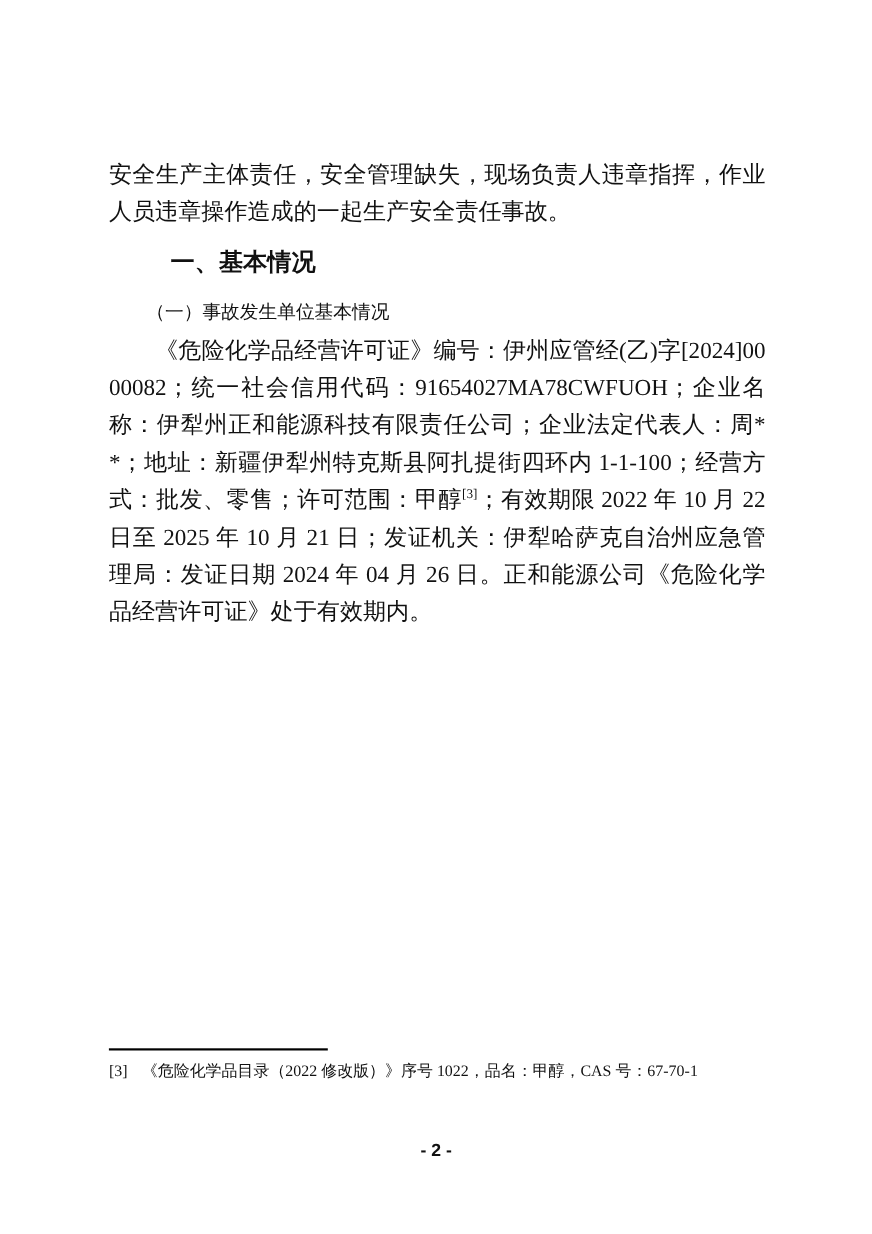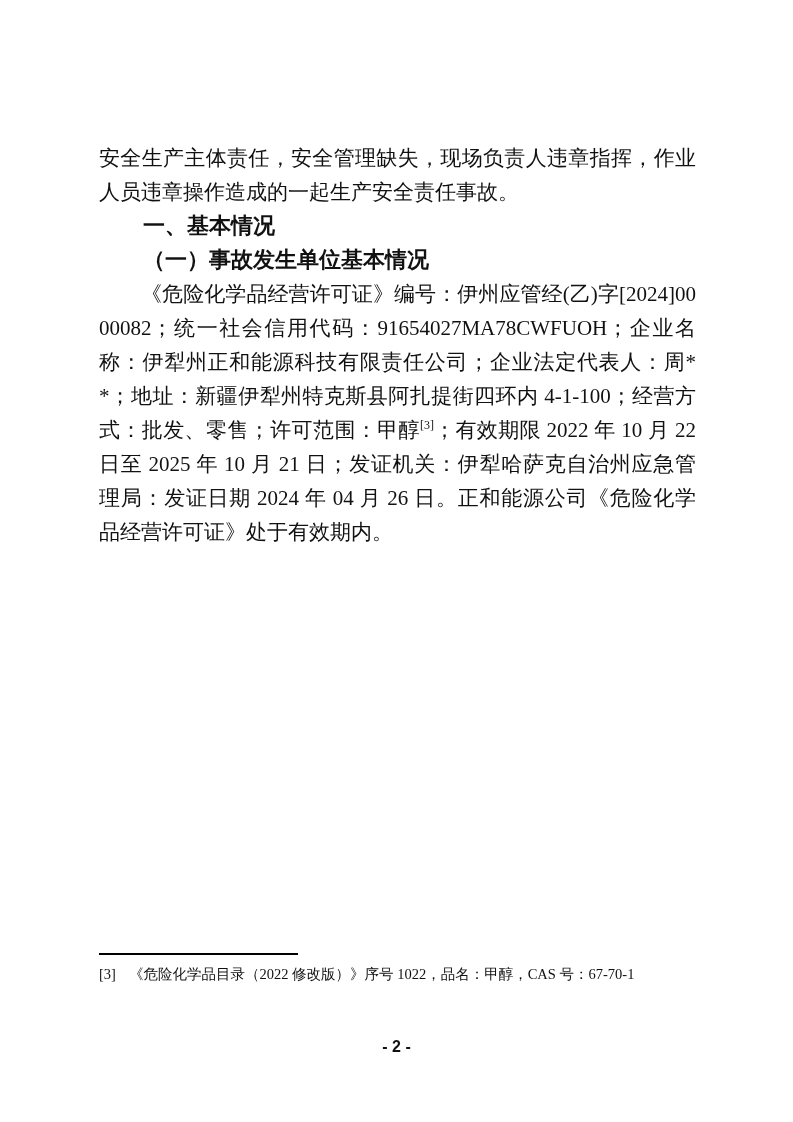--- a/index.html
+++ b/index.html
@@ -26,32 +26,32 @@
     margin: 0;
     font-size: 21px;
     line-height: 34px;
     text-align: justify;
     word-break: break-all;
   }
   .indent {
     text-indent: 2em;
   }
   .h-main {
-    margin: 0;
+    margin: 12px;
     font-size: 22px;
     line-height: 34px;
     font-weight: bold;
     text-indent: 2em;
     font-family: "Liberation Sans", "DejaVu Sans", sans-serif;
   }
   .h-sub {
     margin: 0;
-    font-size: 22px;
+    font-size: 17px;
     line-height: 34px;
-    font-weight: bold;
+    font-weight: normal;
     text-indent: 2em;
     font-family: "Liberation Serif", "DejaVu Serif", serif;
   }
   .fnref {
     font-size: 12px;
     line-height: 0;
     vertical-align: super;
   }
   .footnotes {
     position: absolute;
@@ -98,21 +98,21 @@
   <div class="content">
 
     <p class="body-para">安全生产主体责任，安全管理缺失，现场负责人违章指挥，作业人员违章操作造成的一起生产安全责任事故。</p>
 
     <h3 class="h-main">一、基本情况</h3>
 
     <h4 class="h-sub">（一）事故发生单位基本情况</h4>
 
 
 
-    <p class="body-para indent"><span>《危险化学品经营许可证》编号：伊州应管经(乙)字[2024]0000082；统一社会信用代码：91654027MA78CWFUOH；企业名称：伊犁州正和能源科技有限责任公司；企业法定代表人：周**；地址：新疆伊犁州特克斯县阿扎提街四环内 4-1-100；经营方式：批发、零售；许可范围：甲醇</span><sup class="fnref">[3]</sup><span>；有效期限 2022 年 10 月 22 日至 2025 年 10 月 21 日；发证机关：伊犁哈萨克自治州应急管理局：发证日期 2024 年 04 月 26 日。正和能源公司《危险化学品经营许可证》处于有效期内。</span></p>
+    <p class="body-para indent"><span>《危险化学品经营许可证》编号：伊州应管经(乙)字[2024]0000082；统一社会信用代码：91654027MA78CWFUOH；企业名称：伊犁州正和能源科技有限责任公司；企业法定代表人：周**；地址：新疆伊犁州特克斯县阿扎提街四环内 1-1-100；经营方式：批发、零售；许可范围：甲醇</span><sup class="fnref">[3]</sup><span>；有效期限 2022 年 10 月 22 日至 2025 年 10 月 21 日；发证机关：伊犁哈萨克自治州应急管理局：发证日期 2024 年 04 月 26 日。正和能源公司《危险化学品经营许可证》处于有效期内。</span></p>
 
   </div>
 
   <div class="footnotes">
     <div class="fn-rule"></div>
     <div class="fn-line">
       <span class="fn-marker">[3]</span>
       <span class="fn-text">《危险化学品目录（2022 修改版）》序号 1022，品名：甲醇，CAS 号：67-70-1</span>
     </div>
   </div>

